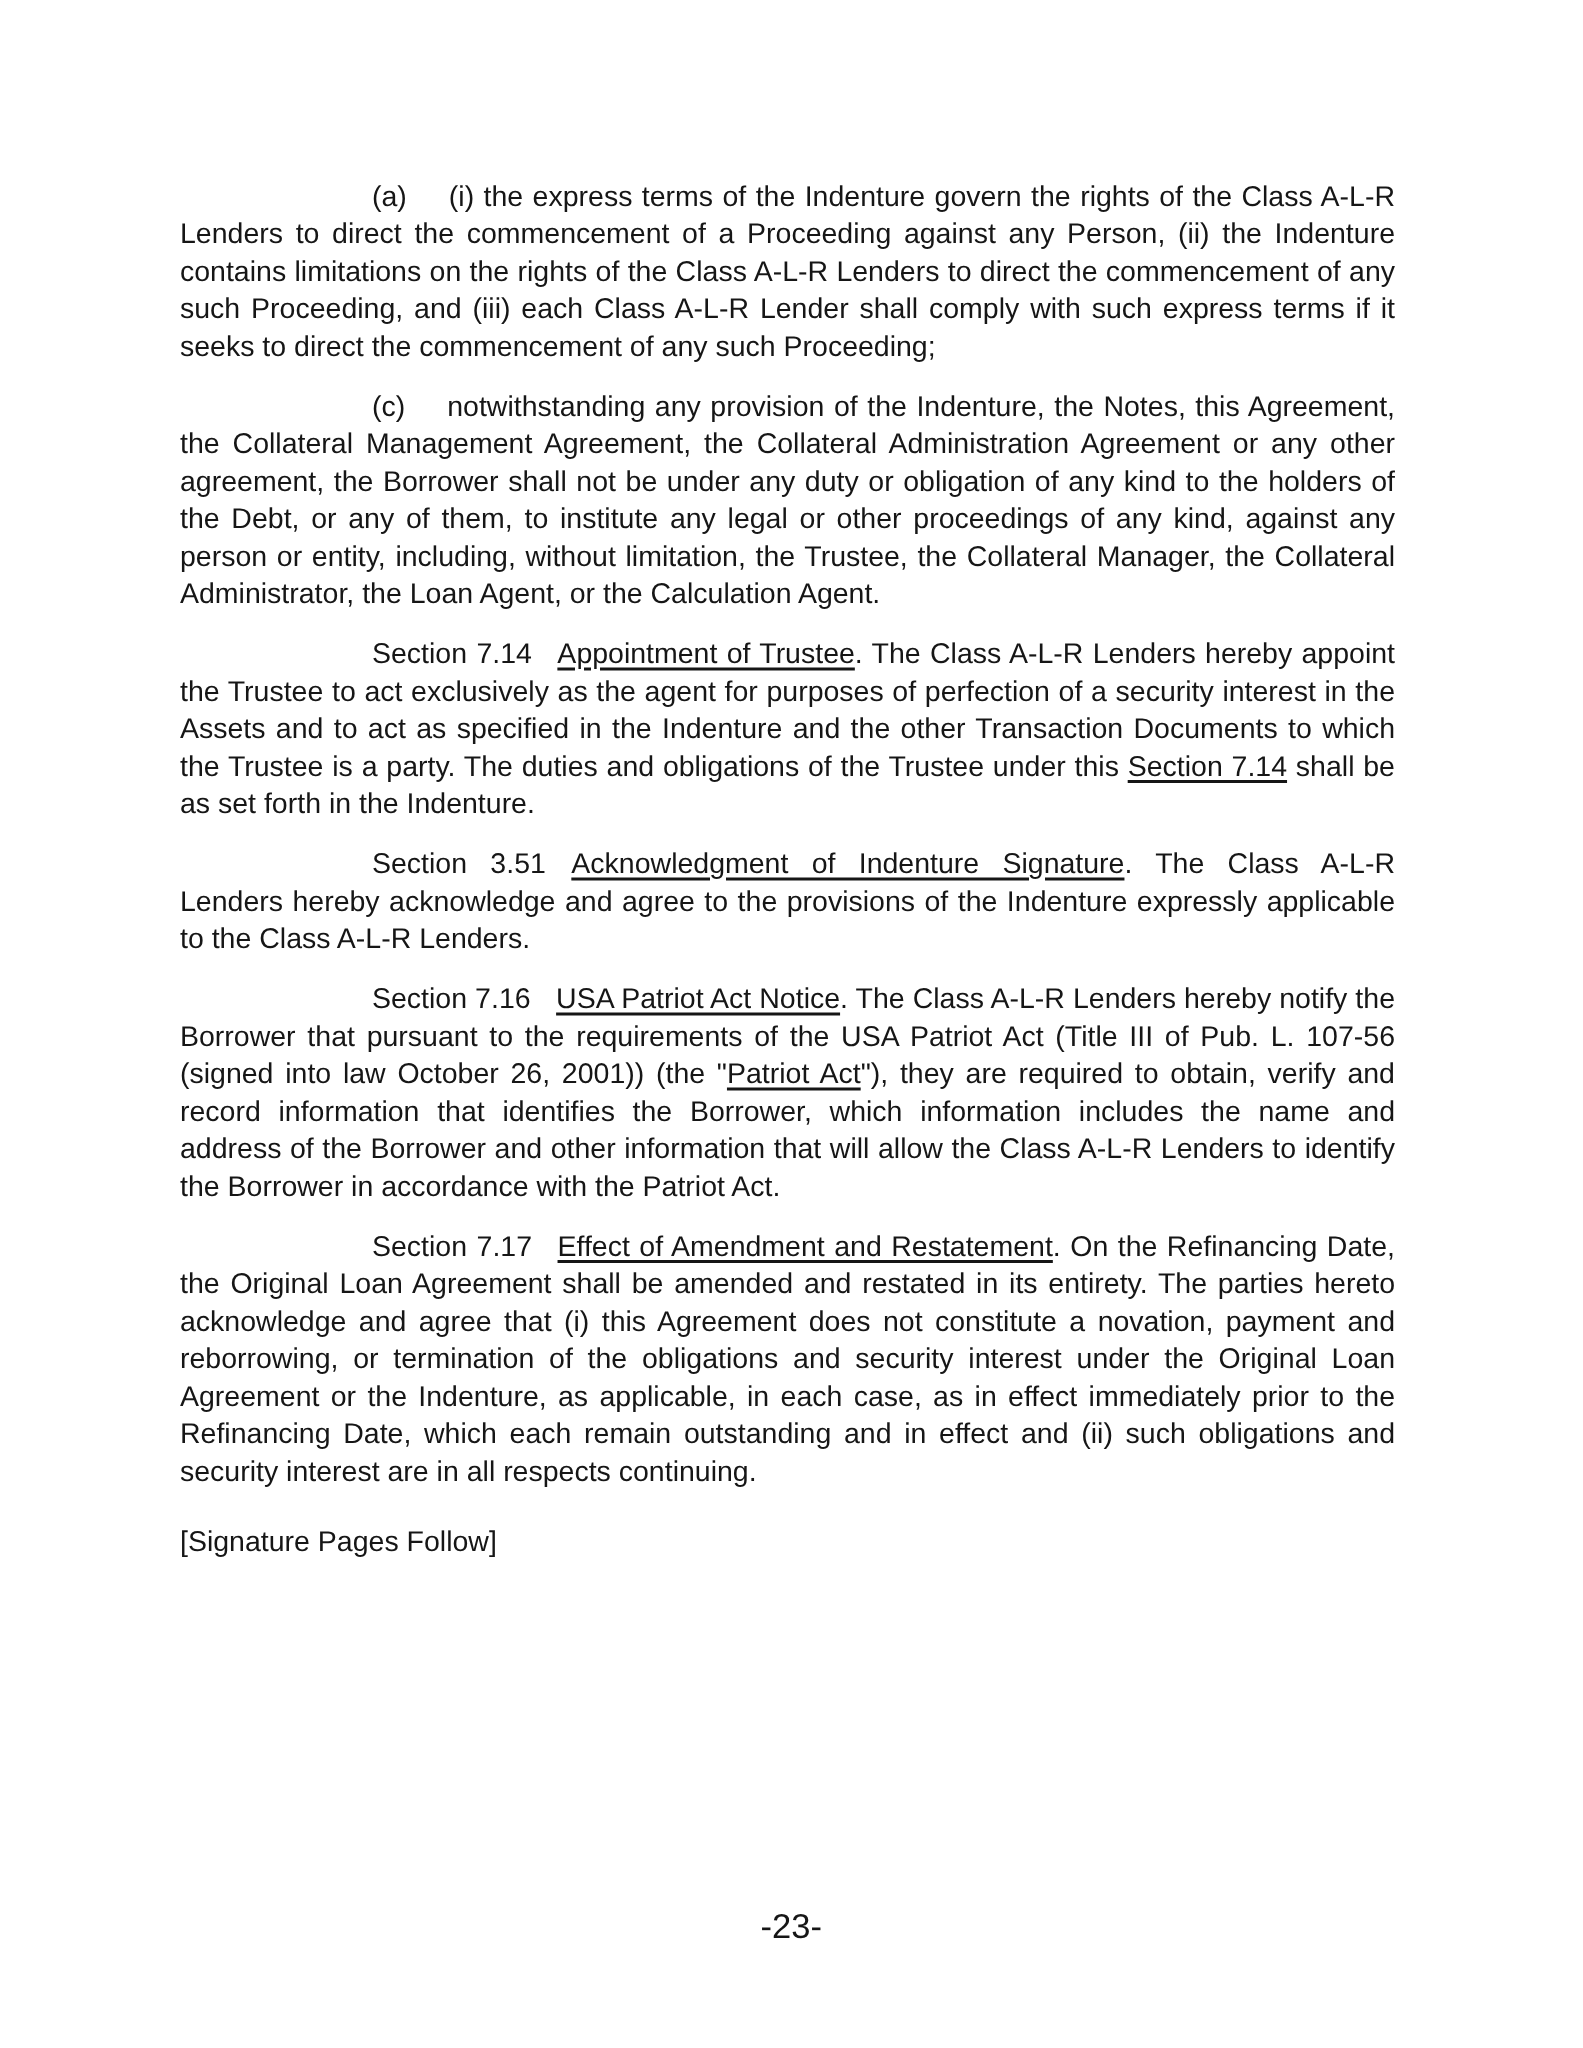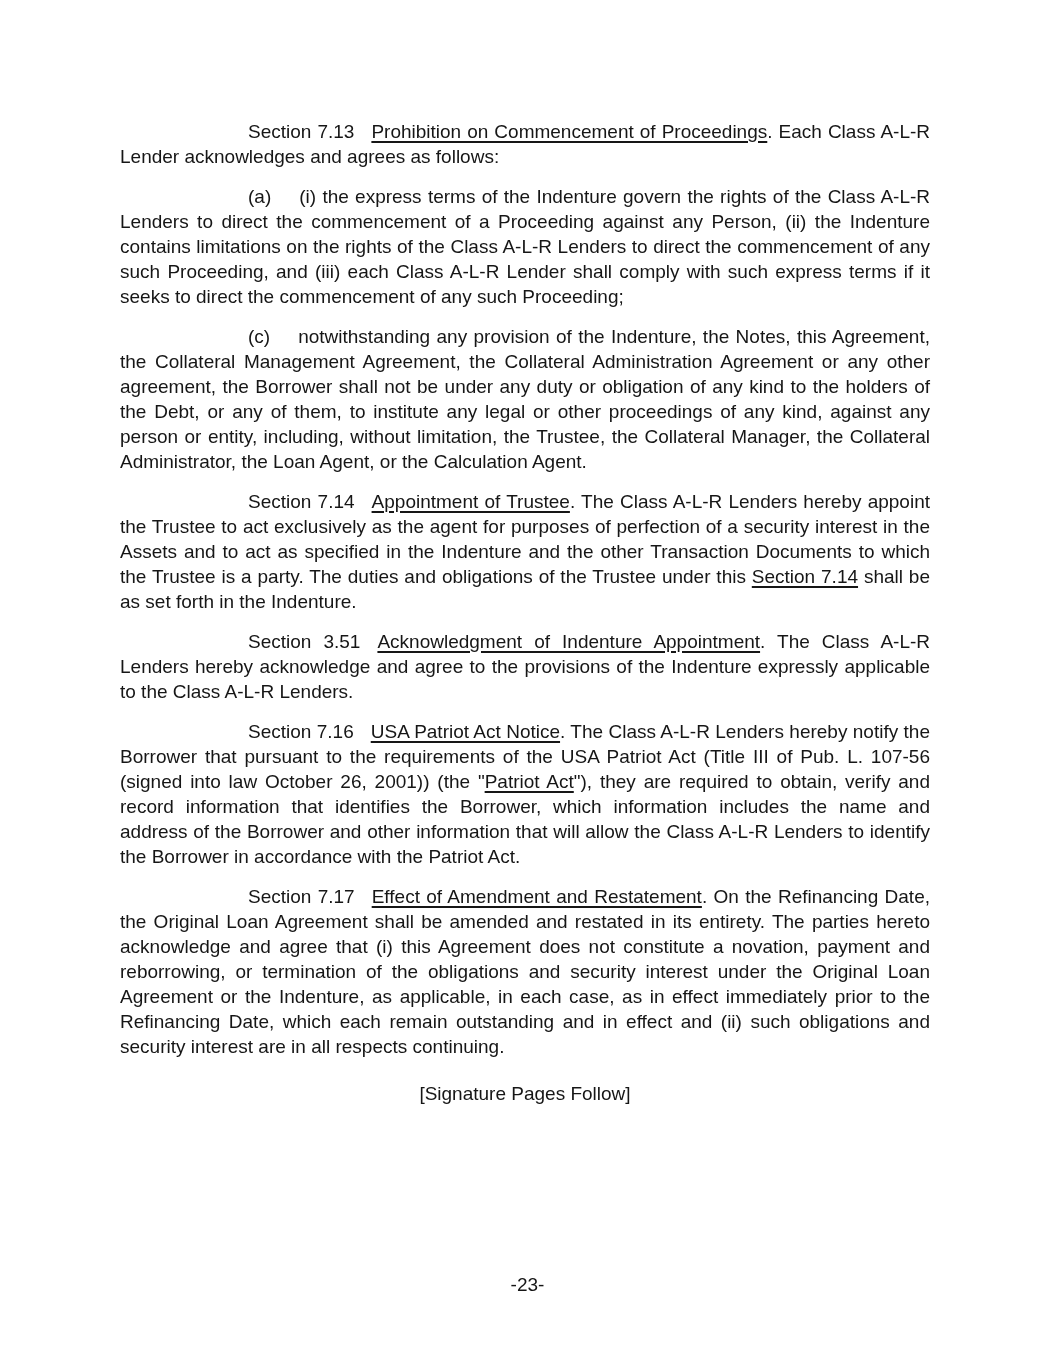--- a/index.html
+++ b/index.html
@@ -27,21 +27,20 @@
   }
   p.para {
     margin: 0 0 15px 0;
     padding: 0;
     text-align: justify;
   }
   p.para.indent {
     text-indent: 128px;
   }
   p.para.center {
-    text-align: center;
     text-indent: 0;
     margin-top: 22px;
   }
   .u {
     text-decoration: underline;
     text-underline-offset: 3px;
     text-decoration-thickness: 1.5px;
   }
   .tab {
     display: inline-block;
@@ -49,32 +48,31 @@
   }
   .tab.small {
     width: 17px;
   }
   .footer {
     position: absolute;
     top: 1272px;
     left: 0;
     width: 100%;
     text-align: center;
-    font-size: 19px;
+    font-size: 23px;
     line-height: 25px;
   }
 </style>
 </head>
 <body>
 
 <div class="page">
   <div class="doc-body" id="doc-body">
-      <p class="para indent"><span>Section 7.13</span><span class="tab small"></span><span class="u">Prohibition on Commencement of Proceedings</span><span>. Each Class A-L-R Lender acknowledges and agrees as follows:</span></p>
       <p class="para indent"><span>(a)</span><span class="tab"></span><span>(i) the express terms of the Indenture govern the rights of the Class A-L-R Lenders to direct the commencement of a Proceeding against any Person, (ii) the Indenture contains limitations on the rights of the Class A-L-R Lenders to direct the commencement of any such Proceeding, and (iii) each Class A-L-R Lender shall comply with such express terms if it seeks to direct the commencement of any such Proceeding;</span></p>
       <p class="para indent"><span>(c)</span><span class="tab"></span><span>notwithstanding any provision of the Indenture, the Notes, this Agreement, the Collateral Management Agreement, the Collateral Administration Agreement or any other agreement, the Borrower shall not be under any duty or obligation of any kind to the holders of the Debt, or any of them, to institute any legal or other proceedings of any kind, against any person or entity, including, without limitation, the Trustee, the Collateral Manager, the Collateral Administrator, the Loan Agent, or the Calculation Agent.</span></p>
       <p class="para indent"><span>Section 7.14</span><span class="tab small"></span><span class="u">Appointment of Trustee</span><span>. The Class A-L-R Lenders hereby appoint the Trustee to act exclusively as the agent for purposes of perfection of a security interest in the Assets and to act as specified in the Indenture and the other Transaction Documents to which the Trustee is a party. The duties and obligations of the Trustee under this </span><span class="u">Section 7.14</span><span> shall be as set forth in the Indenture.</span></p>
-      <p class="para indent"><span>Section 3.51</span><span class="tab small"></span><span class="u">Acknowledgment of Indenture Appointment</span><span>. The Class A-L-R Lenders hereby acknowledge and agree to the provisions of the Indenture expressly applicable to the Class A-L-R Lenders.</span></p>
+      <p class="para indent"><span>Section 3.51</span><span class="tab small"></span><span class="u">Acknowledgment of Indenture Signature</span><span>. The Class A-L-R Lenders hereby acknowledge and agree to the provisions of the Indenture expressly applicable to the Class A-L-R Lenders.</span></p>
       <p class="para indent"><span>Section 7.16</span><span class="tab small"></span><span class="u">USA Patriot Act Notice</span><span>. The Class A-L-R Lenders hereby notify the Borrower that pursuant to the requirements of the USA Patriot Act (Title III of Pub. L. 107-56 (signed into law October 26, 2001)) (the "</span><span class="u">Patriot Act</span><span>"), they are required to obtain, verify and record information that identifies the Borrower, which information includes the name and address of the Borrower and other information that will allow the Class A-L-R Lenders to identify the Borrower in accordance with the Patriot Act.</span></p>
       <p class="para indent"><span>Section 7.17</span><span class="tab small"></span><span class="u">Effect of Amendment and Restatement</span><span>. On the Refinancing Date, the Original Loan Agreement shall be amended and restated in its entirety.  The parties hereto acknowledge and agree that (i) this Agreement does not constitute a novation, payment and reborrowing, or termination of the obligations and security interest under the Original Loan Agreement or the Indenture, as applicable, in each case, as in effect immediately prior to the Refinancing Date, which each remain outstanding and in effect and (ii) such obligations and security interest are in all respects continuing.</span></p>
       <p class="para center"><span>[Signature Pages Follow]</span></p>
     </div>
   <div class="footer">-23-</div>
 </div>
 
 </body></html>

